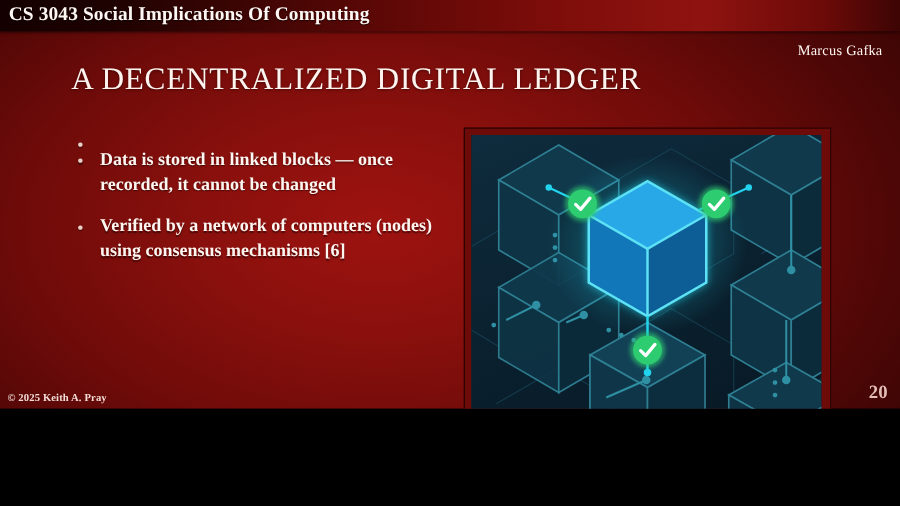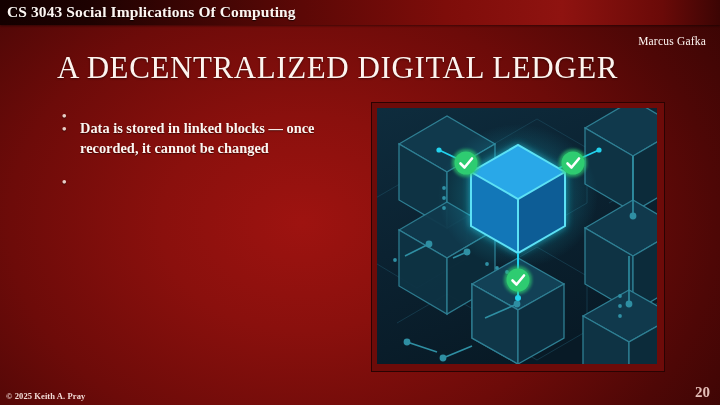--- a/index.html
+++ b/index.html
@@ -3,21 +3,21 @@
 <meta charset="utf-8">
 <style>
   html, body {
     margin: 0;
     padding: 0;
     background: #000;
   }
   .slide {
     position: relative;
     width: 720px;
-    height: 405px;
+    height: 327px;
     overflow: hidden;
     font-family: "Liberation Serif", "DejaVu Serif", serif;
     background:
       radial-gradient(ellipse 70% 95% at 42% 55%, #9e1310 0%, #8a100d 28%, #6d0b09 58%, #4e0706 82%, #3a0504 100%);
   }
   
   .header-bar {
     position: absolute;
     left: 0; top: 0;
     width: 720px; height: 25px;
@@ -55,21 +55,21 @@
     right: 14px; top: 35px;
     font-size: 11.5px;
     font-weight: normal;
     color: #fff6f2;
     letter-spacing: .2px;
   }
   
   .slide-title {
     position: absolute;
     left: 57px; top: 50px;
-    font-size: 31px;
+    font-size: 25px;
     color: #fdf4ef;
     letter-spacing: .6px;
     font-variant: small-caps;
     text-transform: uppercase;
     white-space: nowrap;
     text-shadow: 0 1px 2px rgba(0,0,0,.45);
   }
   
   .bullets {
     position: absolute;
@@ -143,20 +143,21 @@
   <div class="bullets">
     <div class="bullet">
       <span class="dot">•</span>
     </div>
     <div class="bullet">
       <span class="dot">•</span>
       <span>Data is stored in linked blocks — once recorded, it cannot be changed</span>
     </div>
     <div class="bullet">
       <span class="dot">•</span>
+      <span>Verified by a network of computers (nodes) using consensus mechanisms [6]</span>
     </div>
   </div>
 
   <div class="pic-frame">
     <div class="pic">
       <svg width="282" height="258" viewBox="0 0 282 258">
         <defs>
           <linearGradient id="bg" x1="0" y1="0" x2="0.4" y2="1">
             <stop offset="0" stop-color="#0e2c3d"></stop>
             <stop offset="0.5" stop-color="#0b2231"></stop>

